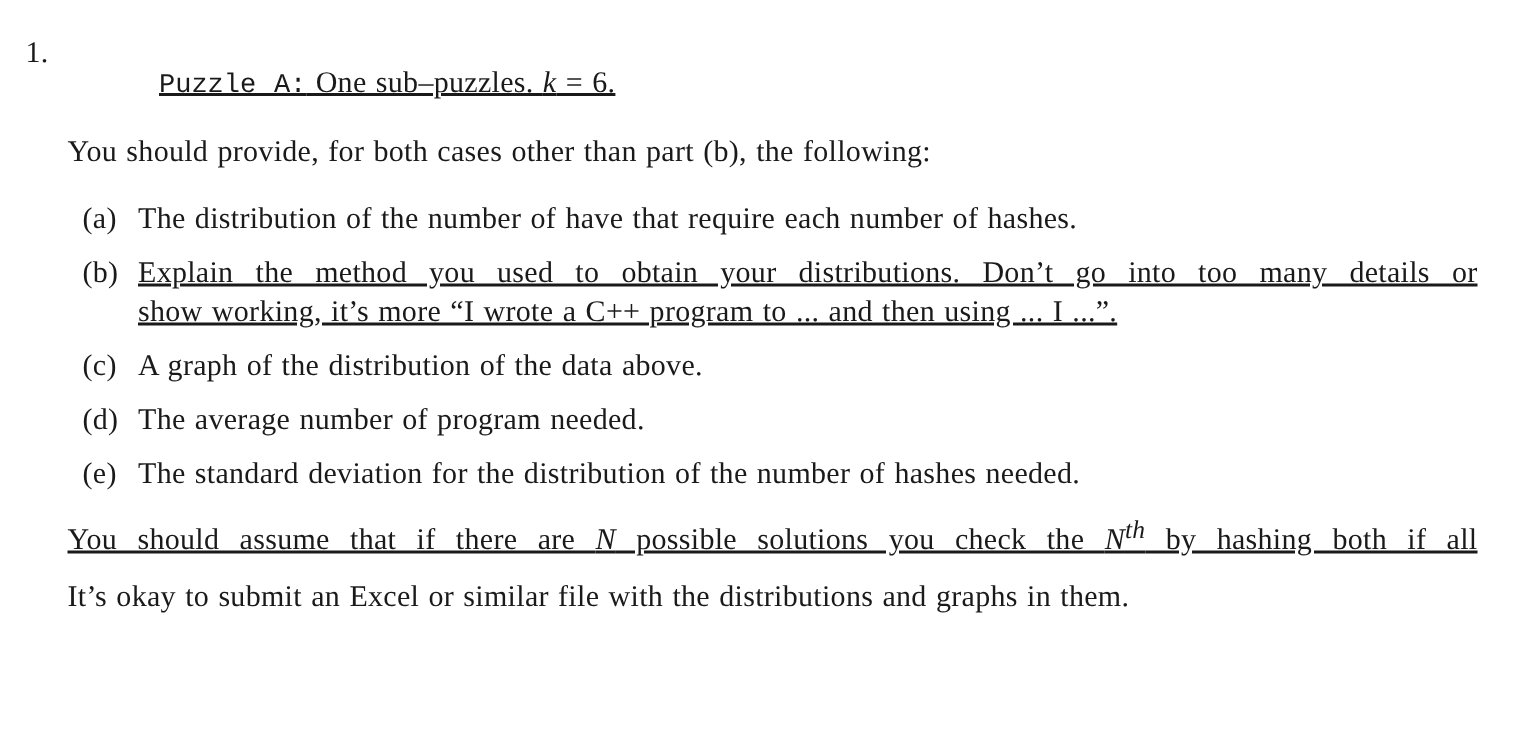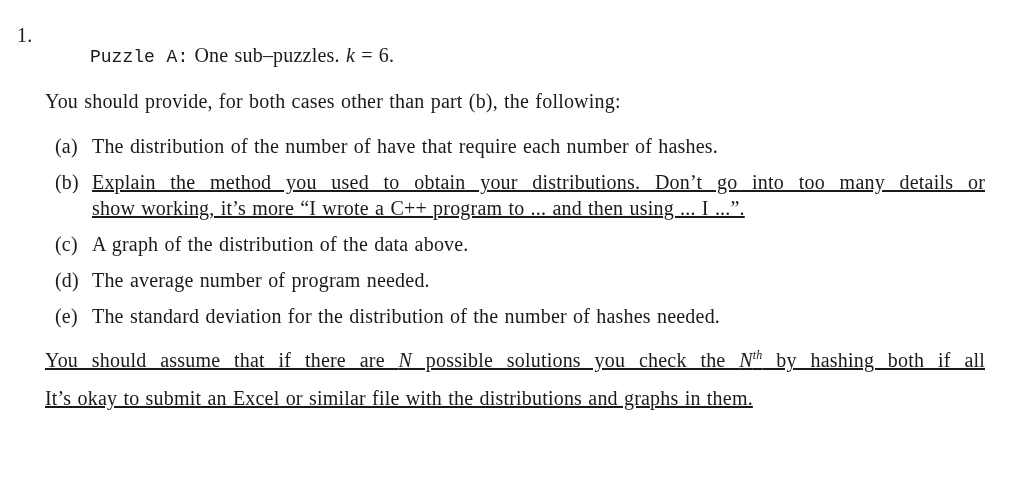--- a/index.html
+++ b/index.html
@@ -16,44 +16,44 @@
     word-spacing:1px;
     padding:22px 39px 0 17px;
     overflow:hidden;
   }
   p { margin:0; }
   .enum-item { display:flex; }
   .enum-marker { width:28px; flex-shrink:0; }
   .item-body { flex:1; min-width:0; }
 
   .puzzles { margin:20px 0 0 45px; }
-  .puzzle { margin:0; }
+  .puzzle { margin:16px;text-decoration:underline; }
   .puzzle + .puzzle { margin-top:10px; }
   .tt {
     font-family:"Liberation Mono", monospace;
     font-size:18px;
     letter-spacing:0;
   }
   i, .mvar { font-style:italic; font-family:"Liberation Serif", serif; }
 
   .provide { margin-top:18px; }
 
   .sublist { margin-top:19px; }
   .li { display:flex; margin-left:10px; }
   .li + .li { margin-top:10px; }
   .marker { width:37px; flex-shrink:0; }
   .li-text { flex:1; min-width:0; }
   .blk { display:block;text-decoration:underline; }
   .just { text-align:justify; text-align-last:justify; }
 
   .assume { margin-top:18px; }
-  .closing { margin-top:12px;text-decoration:underline; }
+  .closing { margin-top:12px; }
 
   .sup {
-    font-size:12px;
+    font-size:17px;
     vertical-align:super;
     line-height:0;
   }
 </style>
 </head>
 <body>
 
 <div class="page">
   <div class="enum-item">
     <span class="enum-marker">1.</span>

